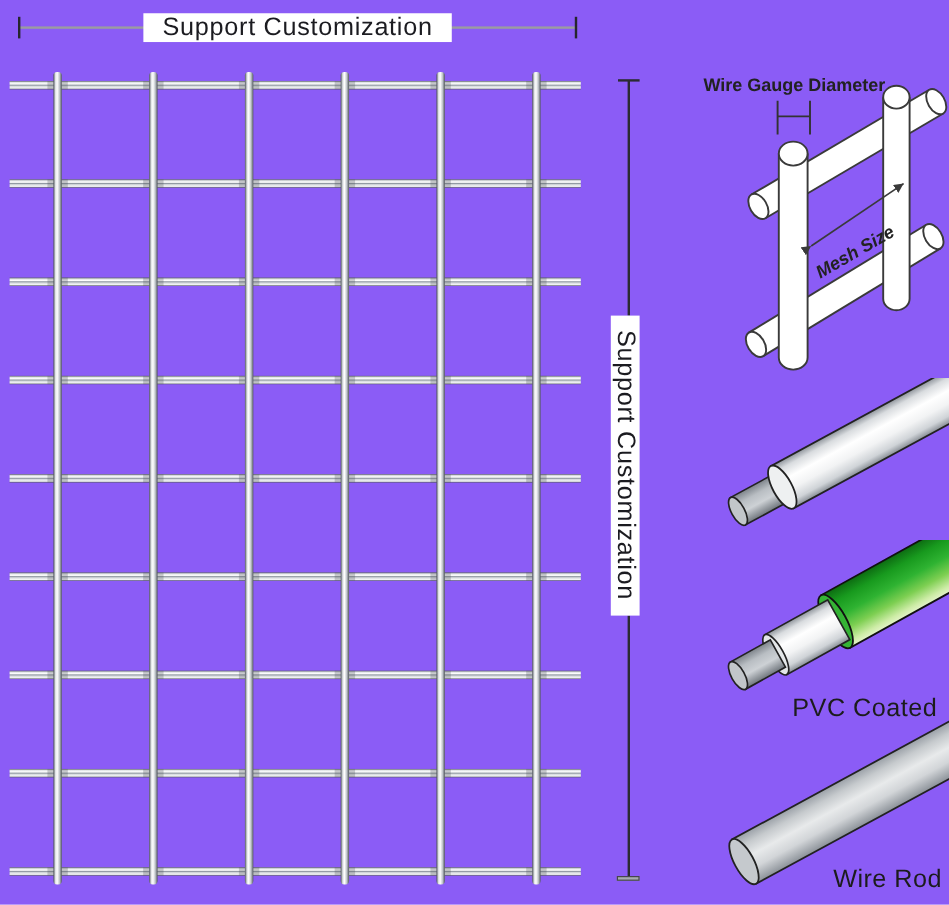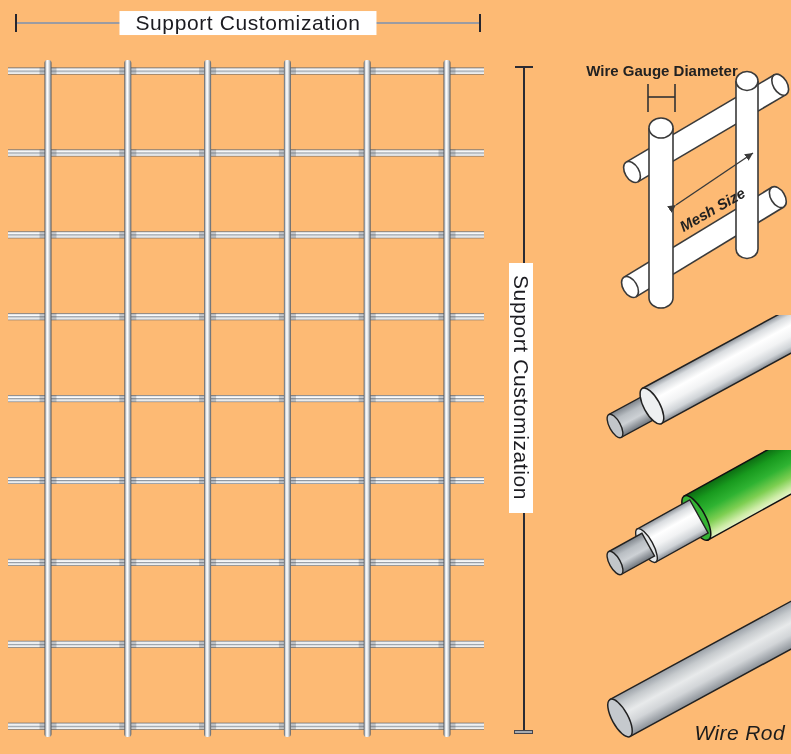--- a/index.html
+++ b/index.html
@@ -1,17 +1,17 @@
 <!DOCTYPE html>
 <html><head>
 <meta charset="utf-8">
 <style>
   html,body{margin:0;padding:0;background:#ffffff;}
   #stage{
-    position:relative;width:791px;height:754px;background:#fdba74;
+    position:relative;width:791px;height:754px;background:#8b5cf6;
     overflow:hidden;font-family:"Liberation Sans",sans-serif;color:#17171b;
   }
   
   .top-dim{position:absolute;left:15px;top:12px;width:466px;height:24px;}
   .top-dim .dim-line{position:absolute;left:0;right:0;top:10px;height:2px;background:#9b9ba1;}
   .top-dim .tick{position:absolute;top:2px;width:2px;height:18px;background:#26262e;}
   .top-dim .tick.left{left:0;}
   .top-dim .tick.right{right:0;}
   .top-dim .dim-label{
     position:absolute;left:50%;top:50%;transform:translate(-50%,-54%);
@@ -26,21 +26,21 @@
   .side-dim .tick-bottom{position:absolute;left:514px;top:730px;width:19px;height:4px;background:#a7abb0;border:1px solid #45454d;box-sizing:border-box;}
   .side-dim .dim-label{
     position:absolute;left:509px;top:263px;height:250px;
     writing-mode:vertical-rl;display:flex;align-items:center;justify-content:center;
     font-size:21px;letter-spacing:.6px;color:#1b1b20;white-space:nowrap;background:#fff;
   }
   
   .wire-label{position:absolute;font-size:21px;letter-spacing:.4px;color:#1c1c1c;white-space:nowrap;}
   .wire-label.galv{right:6px;top:425px;}
   .wire-label.pvc{right:10px;top:579px;}
-  .wire-label.rod{right:6px;top:721px;font-style:italic;}
+  .wire-label.rod{right:6px;top:721px;}
   svg{position:absolute;display:block;}
   #mesh-svg{left:0;top:0;}
   #joint-svg{left:580px;top:50px;}
   #galv-svg{left:560px;top:315px;}
   #pvc-svg{left:560px;top:450px;}
   #rod-svg{left:560px;top:595px;}
   .diagram-text{font-family:"Liberation Sans",sans-serif;font-weight:600;fill:#222;}
 </style>
 </head>
 <body>
@@ -240,20 +240,21 @@
     </defs>
     <g transform="translate(55,113) rotate(-29)">
       <rect x="93" y="-25" width="210" height="50" fill="url(#pvcG)" stroke="#111" stroke-width="1.5"></rect>
       <ellipse cx="93" cy="0" rx="9" ry="25" fill="#35b335" stroke="#111" stroke-width="1.5"></ellipse>
       <rect x="36" y="-19" width="60" height="38" fill="url(#galvG)" stroke="#222" stroke-width="1.4"></rect>
       <ellipse cx="36" cy="0" rx="6.5" ry="19" fill="#e4e7e9" stroke="#222" stroke-width="1.4"></ellipse>
       <rect x="0" y="-13" width="38" height="26" fill="url(#coreG)" stroke="#222" stroke-width="1.4"></rect>
       <ellipse cx="0" cy="0" rx="5.5" ry="13" fill="#c2c6ca" stroke="#222" stroke-width="1.4"></ellipse>
     </g>
   </svg>
+  <div class="wire-label pvc">PVC Coated</div>
 
   <svg id="rod-svg" width="231" height="159" viewBox="0 0 231 159">
     <defs>
       <linearGradient id="rodG" x1="0" y1="0" x2="0" y2="1">
         <stop offset="0" stop-color="#9aa0a7"></stop>
         <stop offset="0.2" stop-color="#c6cacd"></stop>
         <stop offset="0.45" stop-color="#e8eaeb"></stop>
         <stop offset="0.7" stop-color="#d2d5d8"></stop>
         <stop offset="1" stop-color="#8b9198"></stop>
       </linearGradient>

